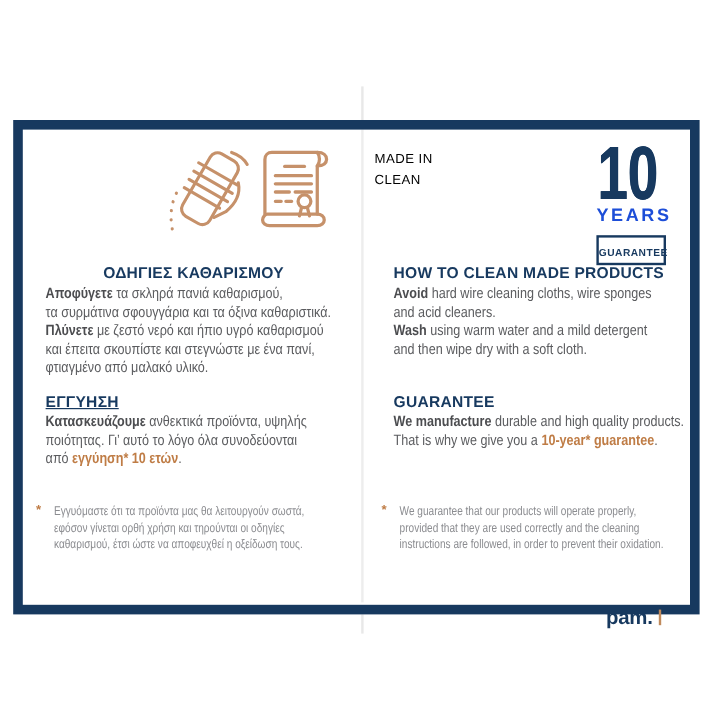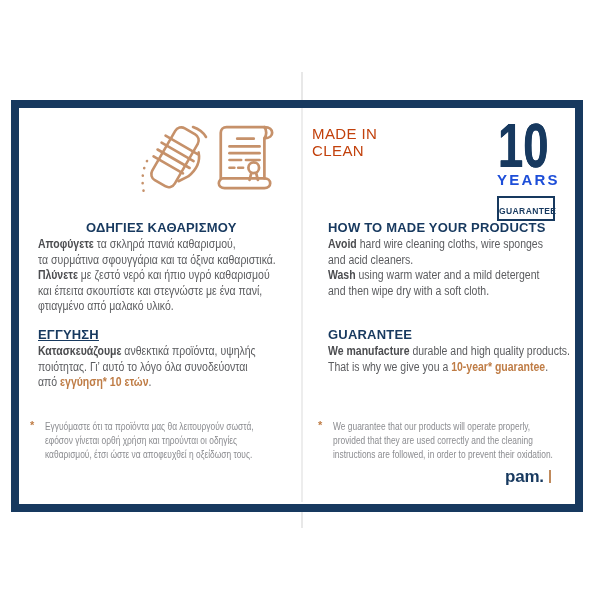--- a/index.html
+++ b/index.html
@@ -8,22 +8,22 @@
        -webkit-font-smoothing:antialiased;}
   .abs{position:absolute;}
   
   .fold{position:absolute;width:2px;background:#e8e8e8;}
   .fold-in{background:#ededed;}
   .fold-on-border{background:rgba(255,255,255,0.22);}
   
   .card{position:absolute;left:11px;top:100px;width:572px;height:412px;
         border:8px solid #17395f;box-sizing:border-box;background:transparent;}
   
-  .made-in{position:absolute;left:312px;top:125px;color:#c2410c;
-           font-size:15px;line-height:17px;letter-spacing:0.4px;}
+  .made-in{position:absolute;left:312px;top:125px;color:#000000;
+           font-size:11px;line-height:17px;letter-spacing:0.4px;}
   
   .badge-num{position:absolute;left:498px;top:114px;color:#17395f;
              font-size:63px;font-weight:bold;line-height:1;
              transform:scaleX(0.72);transform-origin:left top;
              text-shadow:0.4px 0 0 #17395f,-0.4px 0 0 #17395f;}
   .badge-years{position:absolute;left:497px;top:172px;color:#1d4ed8;
                font-size:15px;font-weight:bold;letter-spacing:2.2px;line-height:1;}
   .badge-box{position:absolute;left:497px;top:196px;width:58px;box-sizing:border-box;
              border:2px solid #17395f;text-align:center;padding:1.5px 0;}
   .badge-box span{color:#17395f;font-size:8.5px;font-weight:bold;letter-spacing:0.4px;}
@@ -31,21 +31,21 @@
   .sec-head{position:absolute;color:#17395f;font-size:13px;font-weight:bold;
             letter-spacing:0.2px;white-space:nowrap;}
   .sec-body{position:absolute;color:#5b5c5f;font-size:12.5px;line-height:15.5px;
             white-space:nowrap;transform:scaleX(0.84);transform-origin:left top;}
   .sec-body .b{font-weight:bold;color:#4c4d50;}
   .sec-body .hl{font-weight:bold;color:#bf7c45;}
   .fn-mark{position:absolute;color:#bf7c45;font-size:11px;font-weight:bold;}
   .fn-text{position:absolute;color:#8b8c90;font-size:10.5px;line-height:13.8px;
            white-space:nowrap;transform:scaleX(0.8);transform-origin:left top;}
   
-  .logo{position:absolute;left:505px;top:468px;display:flex;align-items:center;}
+  .logo{position:absolute;left:505px;top:506px;display:flex;align-items:center;}
   .logo .pam{color:#17395f;font-size:17px;font-weight:bold;letter-spacing:-0.2px;line-height:1;}
   .logo .bar{display:inline-block;width:2px;height:13px;background:#c08a5c;margin-left:5px;}
   svg{display:block;}
 </style>
 </head>
 <body>
 
 <div class="fold" style="left:301px;top:72px;height:28px;"></div>
 <div class="fold fold-on-border" style="left:301px;top:100px;height:8px;"></div>
 <div class="fold fold-in" style="left:301px;top:108px;height:394px;"></div>
@@ -97,21 +97,21 @@
 
 <div class="sec-head" style="left:38px;top:220px;margin-left:48px;">ΟΔΗΓΙΕΣ ΚΑΘΑΡΙΣΜΟΥ</div>
 <div class="sec-body" style="left:38px;top:237px;">
   <div><span class="b">Αποφύγετε</span><span> τα σκληρά πανιά καθαρισμού,</span></div>
   <div><span>τα συρμάτινα σφουγγάρια και τα όξινα καθαριστικά.</span></div>
   <div><span class="b">Πλύνετε</span><span> με ζεστό νερό και ήπιο υγρό καθαρισμού</span></div>
   <div><span>και έπειτα σκουπίστε και στεγνώστε με ένα πανί,</span></div>
   <div><span>φτιαγμένο από μαλακό υλικό.</span></div>
 </div>
 
-<div class="sec-head" style="left:328px;top:220px;">HOW TO MADE YOUR PRODUCTS</div>
+<div class="sec-head" style="left:328px;top:220px;">HOW TO CLEAN MADE PRODUCTS</div>
 <div class="sec-body" style="left:328px;top:237px;">
   <div><span class="b">Avoid</span><span> hard wire cleaning cloths, wire sponges</span></div>
   <div><span>and acid cleaners.</span></div>
   <div><span class="b">Wash</span><span> using warm water and a mild detergent</span></div>
   <div><span>and then wipe dry with a soft cloth.</span></div>
 </div>
 
 <div class="sec-head" style="left:38px;top:327px;text-decoration:underline;">ΕΓΓΥΗΣΗ</div>
 <div class="sec-body" style="left:38px;top:344px;">
   <div><span class="b">Κατασκευάζουμε</span><span> ανθεκτικά προϊόντα, υψηλής</span></div>

